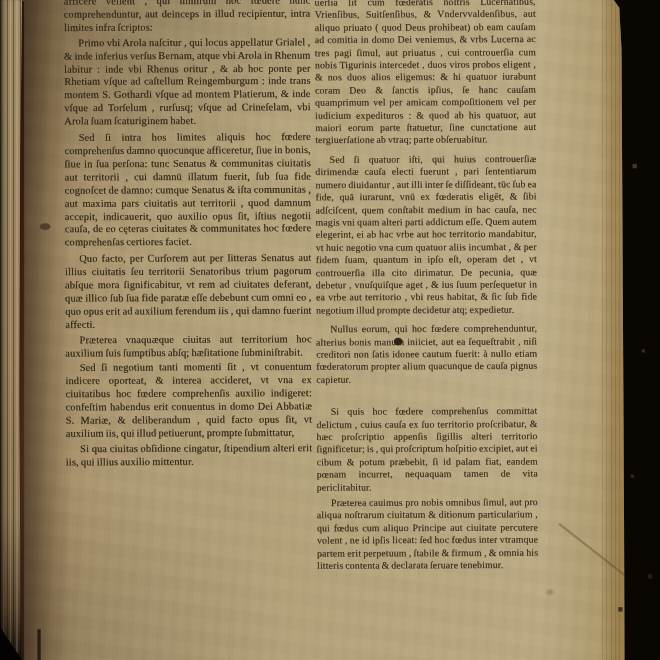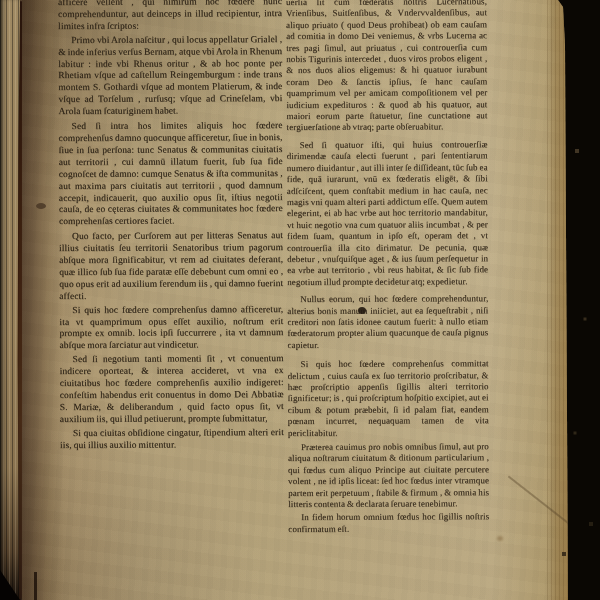--- a/index.html
+++ b/index.html
@@ -124,31 +124,30 @@
     <div class="page-texture"></div>
     <div class="gutter-shadow"></div>
     <div class="fore-edge"></div>
 
     <div class="text-layer">
       <div class="column column-left">
           <p class="para">afficere vellent , qui nimirum hoc fœdere nunc comprehenduntur, aut deinceps in illud recipientur, intra limites infra ſcriptos:</p>
           <p class="para indent" style="margin-top: 2px;">Primo vbi Arola naſcitur , qui locus appellatur Grialel , &amp; inde inferius verſus Bernam, atque vbi Arola in Rhenum labitur : inde vbi Rhenus oritur , &amp; ab hoc ponte per Rhetiam vſque ad caſtellum Reingemburgum : inde trans montem S. Gothardi vſque ad montem Platierum, &amp; inde vſque ad Torſelum , rurſusq; vſque ad Crineſelam, vbi Arola ſuam ſcaturiginem habet.</p>
           <p class="para indent" style="margin-top: 3px;">Sed ſi intra hos limites aliquis hoc fœdere comprehenſus damno quocunque afficeretur, ſiue in bonis, ſiue in ſua perſona: tunc Senatus &amp; communitas ciuitatis aut territorii , cui damnū illatum fuerit, ſub ſua fide cognoſcet de damno: cumque Senatus &amp; iſta communitas , aut maxima pars ciuitatis aut territorii , quod damnum accepit, indicauerit, quo auxilio opus ſit, iſtius negotii cauſa, de eo cęteras ciuitates &amp; communitates hoc fœdere comprehenſas certiores faciet.</p>
           <p class="para indent" style="margin-top: 3px;">Quo facto, per Curſorem aut per litteras Senatus aut illius ciuitatis ſeu territorii Senatoribus trium pagorum abſque mora ſignificabitur, vt rem ad ciuitates deferant, quæ illico ſub ſua fide paratæ eſſe debebunt cum omni eo , quo opus erit ad auxilium ferendum iis , qui damno fuerint affecti.</p>
-          <p class="para indent" style="margin-top: 2px;">Si quis hoc fœdere comprehenſus damno afficeretur, ita vt quamprimum opus eſſet auxilio, noſtrum erit prompte ex omnib. locis ipſi ſuccurrere , ita vt damnum abſque mora ſarciatur aut vindicetur.</p>
+          <p class="para indent" style="margin-top: 2px;">Præterea vnaquæque ciuitas aut territorium hoc auxilium ſuis ſumptibus abſq; hæſitatione ſubminiſtrabit.</p>
           <p class="para indent" style="margin-top: 2px;">Sed ſi negotium tanti momenti ſit , vt conuentum indicere oporteat, &amp; interea accideret, vt vna ex ciuitatibus hoc fœdere comprehenſis auxilio indigeret: confeſtim habendus erit conuentus in domo Dei Abbatiæ S. Mariæ, &amp; deliberandum , quid facto opus ſit, vt auxilium iis, qui illud petiuerunt, prompte ſubmittatur,</p>
           <p class="para indent" style="margin-top: 2px;">Si qua ciuitas obſidione cingatur, ſtipendium alteri erit iis, qui illius auxilio mittentur.</p>
         </div>
       <div class="column column-right">
           <p class="para">uerſia ſit cum fœderatis noſtris Lucernatibus, Vrienſibus, Suitſenſibus, &amp; Vndervvaldenſibus, aut aliquo priuato ( quod Deus prohibeat) ob eam cauſam ad comitia in domo Dei veniemus, &amp; vrbs Lucerna ac tres pagi ſimul, aut priuatus , cui controuerſia cum nobis Tigurinis intercedet , duos viros probos eligent , &amp; nos duos alios eligemus: &amp; hi quatuor iurabunt coram Deo &amp; ſanctis ipſius, ſe hanc cauſam quamprimum vel per amicam compoſitionem vel per iudicium expedituros : &amp; quod ab his quatuor, aut maiori eorum parte ſtatuetur, ſine cunctatione aut tergiuerſatione ab vtraq; parte obſeruabitur.</p>
           <p class="para indent" style="margin-top: 6px;">Sed ſi quatuor iſti, qui huius controuerſiæ dirimendæ cauſa electi fuerunt , pari ſententiarum numero diuidantur , aut illi inter ſe diſſideant, tūc ſub ea fide, quā iurarunt, vnū ex fœderatis eligēt, &amp; ſibi adſciſcent, quem conſtabit medium in hac cauſa, nec magis vni quam alteri parti addictum eſſe. Quem autem elegerint, ei ab hac vrbe aut hoc territorio mandabitur, vt huic negotio vna cum quatuor aliis incumbat , &amp; per fidem ſuam, quantum in ipſo eſt, operam det , vt controuerſia illa cito dirimatur. De pecunia, quæ debetur , vnuſquiſque aget , &amp; ius ſuum perſequetur in ea vrbe aut territorio , vbi reus habitat, &amp; ſic ſub fide negotium illud prompte decidetur atq; expedietur.</p>
           <p class="para indent" style="margin-top: 6px;">Nullus eorum, qui hoc fœdere comprehenduntur, alterius bonis manum iniiciet, aut ea ſequeſtrabit , niſi creditori non ſatis idonee cautum fuerit: à nullo etiam fœderatorum propter alium quacunque de cauſa pignus capietur.</p>
-          <p class="para indent" style="margin-top: 8px;">Si quis hoc fœdere comprehenſus committat delictum , cuius cauſa ex ſuo territorio proſcribatur, &amp; hæc proſcriptio appenſis ſigillis alteri territorio ſignificetur; is , qui proſcriptum hoſpitio excipiet, aut ei cibum &amp; potum præbebit, ſi id palam fiat, eandem pœnam incurret, nequaquam tamen de vita periclitabitur.</p>
+          <p class="para indent" style="margin-top: 18px;">Si quis hoc fœdere comprehenſus committat delictum , cuius cauſa ex ſuo territorio proſcribatur, &amp; hæc proſcriptio appenſis ſigillis alteri territorio ſignificetur; is , qui proſcriptum hoſpitio excipiet, aut ei cibum &amp; potum præbebit, ſi id palam fiat, eandem pœnam incurret, nequaquam tamen de vita periclitabitur.</p>
           <p class="para indent" style="margin-top: 3px;">Præterea cauimus pro nobis omnibus ſimul, aut pro aliqua noſtrarum ciuitatum &amp; ditionum particularium , qui fœdus cum aliquo Principe aut ciuitate percutere volent , ne id ipſis liceat: ſed hoc fœdus inter vtramque partem erit perpetuum , ſtabile &amp; firmum , &amp; omnia his litteris contenta &amp; declarata ſeruare tenebimur.</p>
-          <p class="para indent" style="margin-top: 2px;">In fidem horum omnium fœdus hoc ſigillis noſtris confirmatum eſt.</p>
         </div>
     </div>
 
     <div class="ink-blot blot-margin"></div>
     <div class="ink-blot blot-textline"></div>
     <div class="ink-blot blot-spot"></div>
     <div class="crease-line"></div>
   </div>
 
   <div class="corner-shadow"></div>

